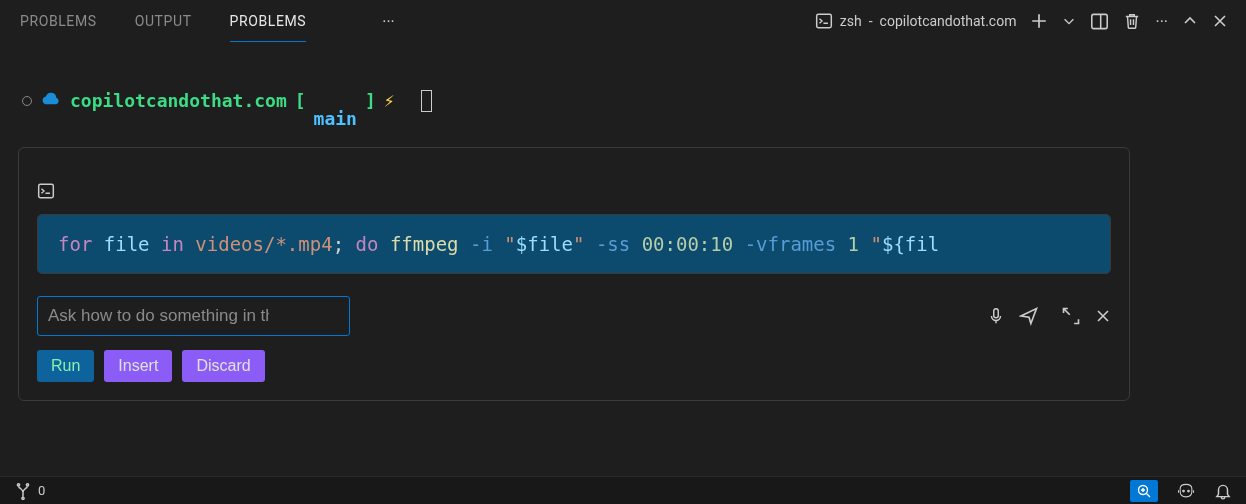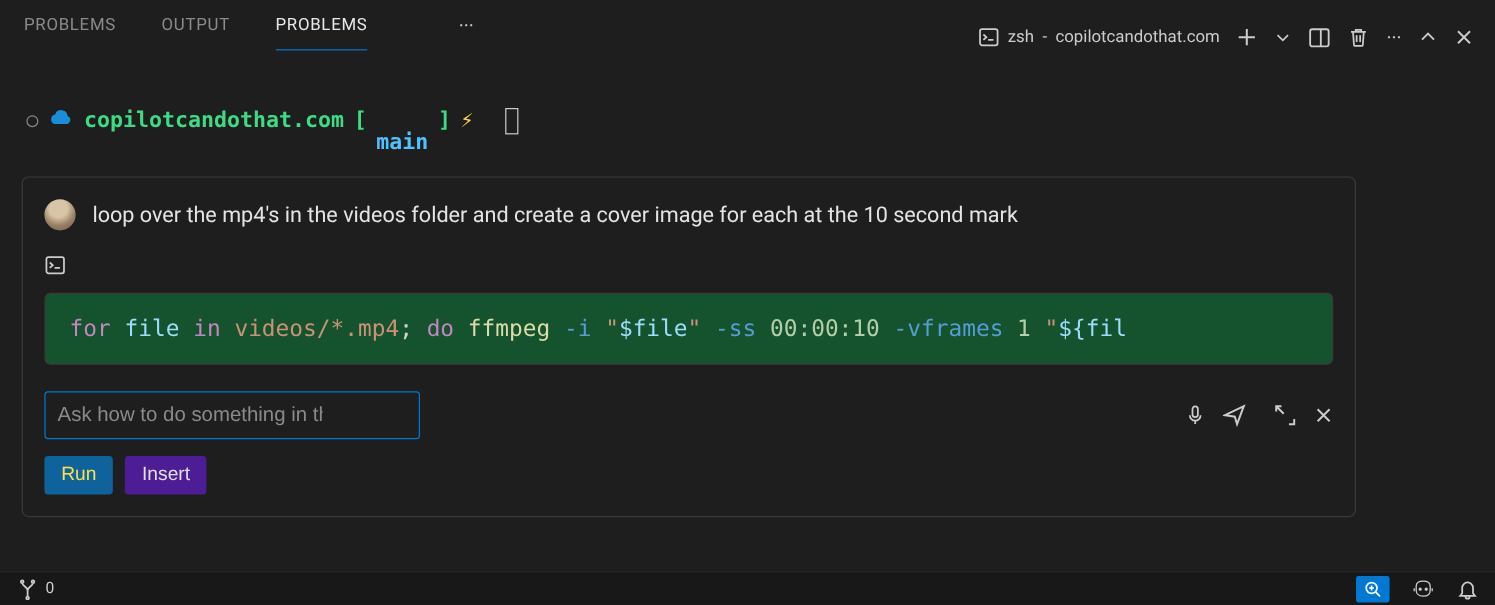--- a/index.html
+++ b/index.html
@@ -28,21 +28,21 @@
       padding: 12px 0;
     }
     .tab-item.active {
       color: #e8e8e8;
       border-bottom: 1.5px solid #0078d4;
     }
     .tab-ellipsis { color: #bbb; font-size: 16px; margin-left: 38px; cursor: pointer; }
     .tabs-right {
       position: absolute;
       right: 18px;
-      top: 10px;
+      top: 0;
       height: 42px;
       display: flex;
       align-items: center;
       gap: 14px;
     }
     .terminal-label {
       display: flex;
       align-items: center;
       gap: 7px;
       color: #cccccc;
@@ -97,21 +97,21 @@
       background: radial-gradient(circle at 45% 30%, #d8c5a8 32%, #9c8266 60%, #6a5948 100%);
       flex-shrink: 0;
     }
     .code-icon-row {
       margin-top: 18px;
       color: #cccccc;
     }
     .code-icon-row svg { display: block; }
     .code-block {
       margin-top: 14px;
-      background: #14532d;
+      background: #0c4a6e;
       border: 1px solid #3a3a3a;
       border-radius: 5px;
       padding: 18px 20px;
       font-family: "SF Mono", Menlo, Monaco, Consolas, monospace;
       font-size: 19px;
       white-space: nowrap;
       overflow: hidden;
       color: #d4d4d4;
     }
     .tok-kw { color: #c586c0; }
@@ -158,22 +158,22 @@
     .btn {
       height: 32px;
       padding: 0 14px;
       border-radius: 3px;
       font-size: 16px;
       display: inline-flex;
       align-items: center;
       cursor: pointer;
       border: none;
     }
-    .btn-primary { background: #0e639c; color: #fde047; }
-    .btn-secondary { background: #4c1d95; color: #e0e0e0; }
+    .btn-primary { background: #0e639c; color: #86efac; }
+    .btn-secondary { background: #8b5cf6; color: #e0e0e0; }
     .status-bar {
       position: absolute;
       bottom: 0;
       left: 0;
       right: 0;
       height: 28px;
       background: #181818;
       border-top: 1px solid #2a2a2a;
       display: flex;
       align-items: center;
@@ -258,24 +258,20 @@
     </span>
     <span class="prompt-host">copilotcandothat.com</span>
     <span class="prompt-bracket">[</span>
       <span class="prompt-branch">main</span>
       <span class="prompt-bracket">]</span>
     <span class="prompt-bolt">⚡</span>
     <span class="prompt-cursor"></span>
   </div>
 
   <div class="chat-panel">
-    <div class="user-msg">
-      <div class="avatar"></div>
-      <div>loop over the mp4's in the videos folder and create a cover image for each at the 10 second mark</div>
-    </div>
     <div class="code-icon-row">
       <svg width="18" height="18" viewBox="0 0 16 16" fill="none" stroke="currentColor" stroke-width="1.3">
           <rect x="1.5" y="2" width="13" height="12" rx="1.5"></rect>
           <path d="M4 6l2.2 2L4 10M7.5 10h4"></path>
         </svg>
     </div>
     <div class="code-block">
       <span class="tok-kw">for</span><span> </span><span class="tok-var">file</span><span> </span><span class="tok-kw">in</span><span> </span><span class="tok-path">videos/*.mp4</span><span class="tok-plain">;</span><span> </span><span class="tok-kw">do</span><span> </span><span class="tok-cmd">ffmpeg</span><span> </span><span class="tok-flag">-i</span><span> </span><span class="tok-str">"</span><span class="tok-varint">$file</span><span class="tok-str">"</span><span> </span><span class="tok-flag">-ss</span><span> </span><span class="tok-time">00:00:10</span><span> </span><span class="tok-flag">-vframes</span><span> </span><span class="tok-num">1</span><span> </span><span class="tok-str">"</span><span class="tok-varint">${fil</span>
     </div>
 
@@ -306,20 +302,21 @@
           <svg width="16" height="16" viewBox="0 0 16 16" stroke="currentColor" stroke-width="1.6">
               <path d="M3 3l10 10M13 3L3 13"></path>
             </svg>
         </span>
       </div>
     </div>
 
     <div class="btn-row">
       <button class="btn btn-primary">Run</button>
       <button class="btn btn-secondary">Insert</button>
+      <button class="btn btn-secondary">Discard</button>
     </div>
   </div>
 </div>
 
 <div class="status-bar">
   <div class="status-left">
     <span class="icon-btn">
       <svg width="18" height="18" viewBox="0 0 16 16" fill="none" stroke="currentColor" stroke-width="1.3">
           <path d="M8 14V9M8 9c0-3 4-3 4-6M8 9c0-3-4-3-4-6M5 2.5a1 1 0 11-2 0 1 1 0 012 0zM13 2.5a1 1 0 11-2 0 1 1 0 012 0zM9 14.5a1 1 0 11-2 0 1 1 0 012 0z"></path>
         </svg>

